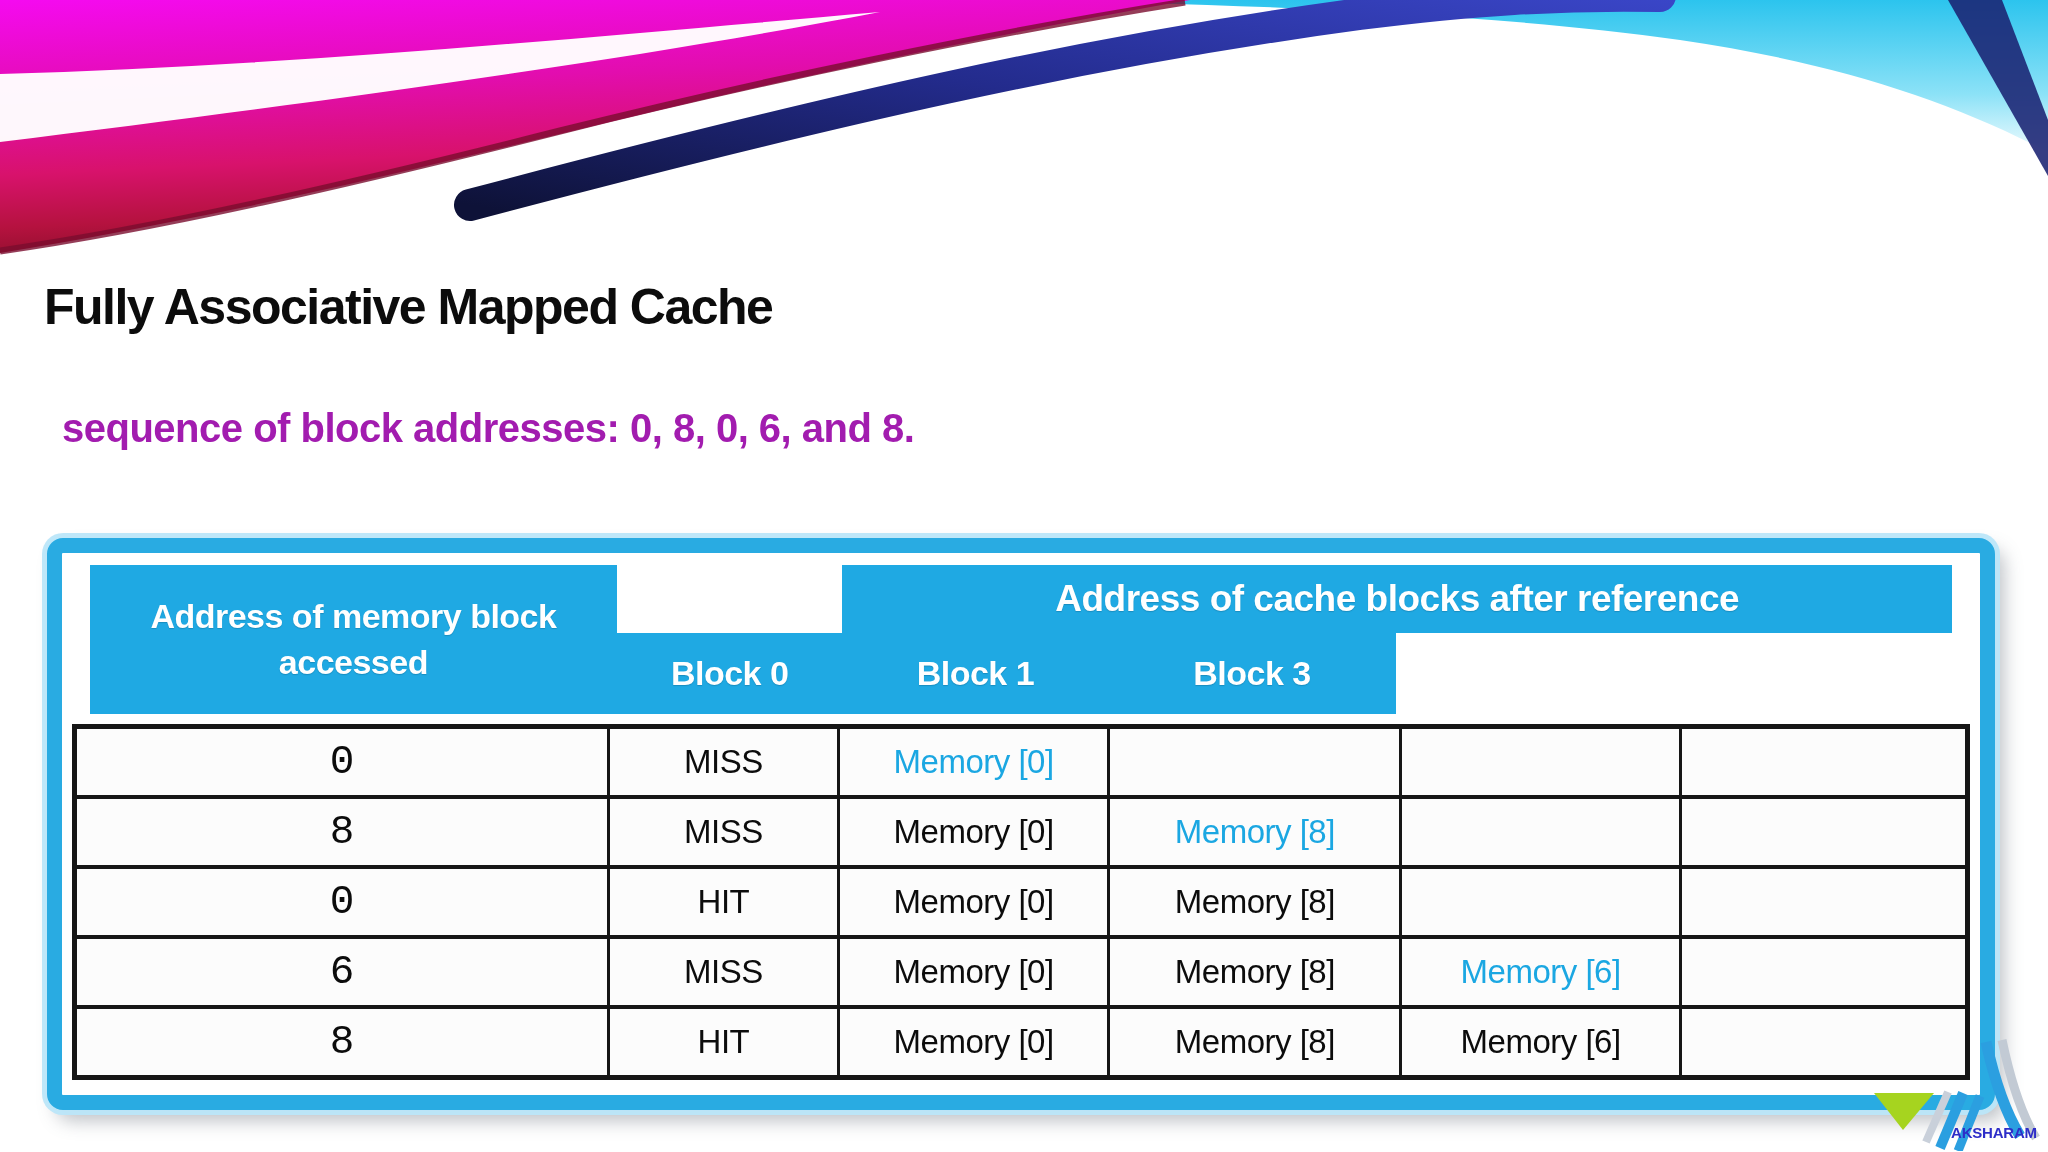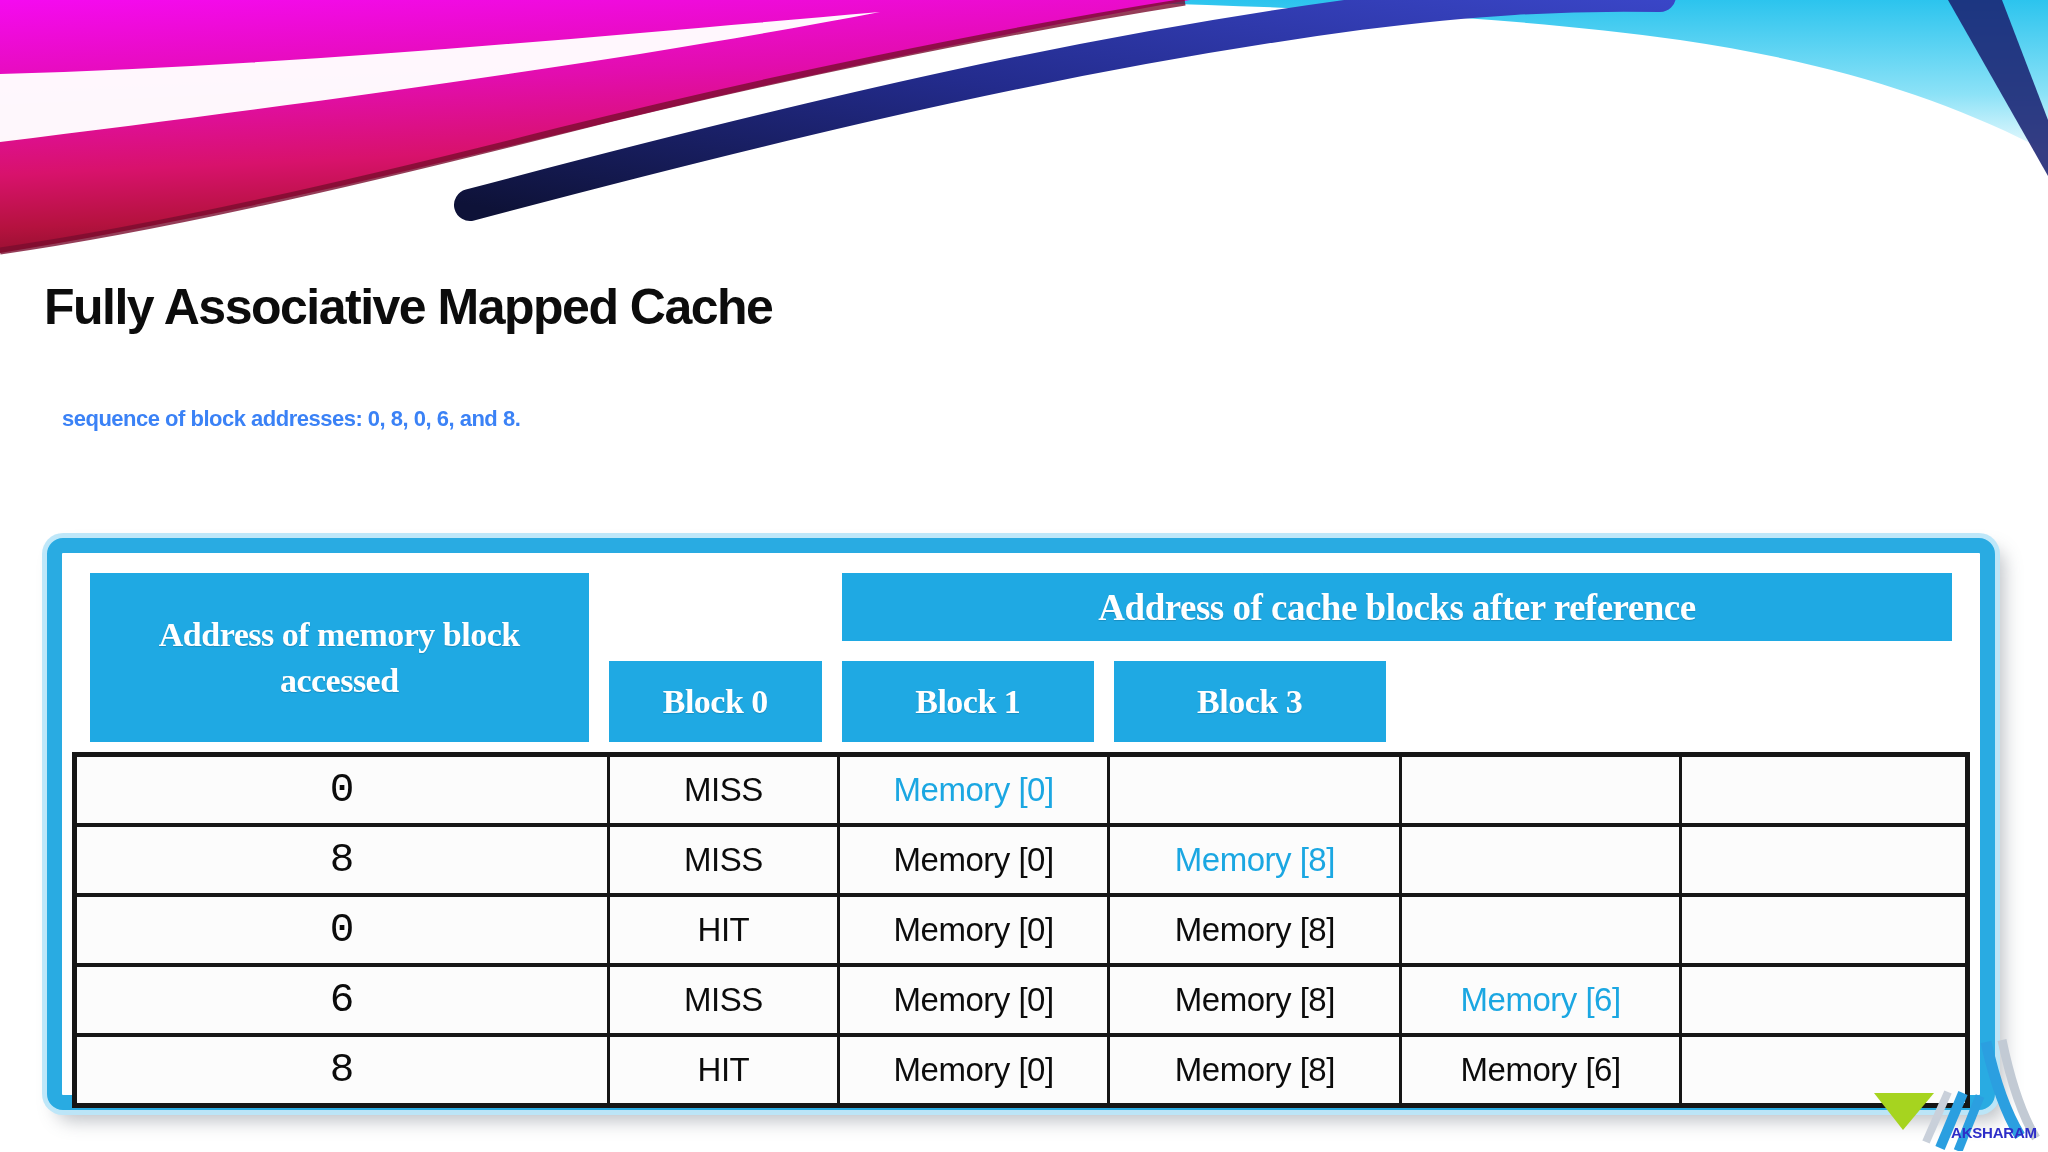--- a/index.html
+++ b/index.html
@@ -14,44 +14,43 @@
   .wave{position:absolute;top:0;left:0;width:2048px;height:270px;}
 
   
   .title{
     position:absolute;left:44px;top:278px;
     font-size:50px;font-weight:700;color:#0c0c0c;
     letter-spacing:-1.5px;
   }
   .subtitle{
     position:absolute;left:62px;top:406px;
-    font-size:22px;font-weight:700;color:#3b82f6;
+    font-size:40px;font-weight:700;color:#a21caf;
     letter-spacing:-0.5px;
   }
 
   
   .table-frame{
     position:absolute;left:47px;top:538px;
     width:1948px;height:572px;
     box-sizing:border-box;
     border:15px solid #29ABE2;
     border-radius:16px;
     background:#ffffff;
     padding:8px 10px;
     box-shadow:0 0 0 5px rgba(186,230,249,.95), 9px 11px 18px rgba(110,120,130,.45);
   }
 
   
   .header-grid{
     display:grid;
     grid-template-columns:537fr 230fr 271fr 293fr 280fr 287fr;
     grid-template-rows:68px 81px;
-    gap:20px;
-    margin:12px 18px 0 18px;
-    font-family:Liberation Serif, serif;
+    gap:0;
+    margin:4px 18px 0 18px;
   }
   .hcell{
     background:#1FA9E3;
     color:#ffffff;
     display:flex;align-items:center;justify-content:center;
     text-align:center;
     font-weight:700;
     letter-spacing:-0.5px;
     text-shadow:0 1px 1px rgba(0,60,90,.25);
   }

